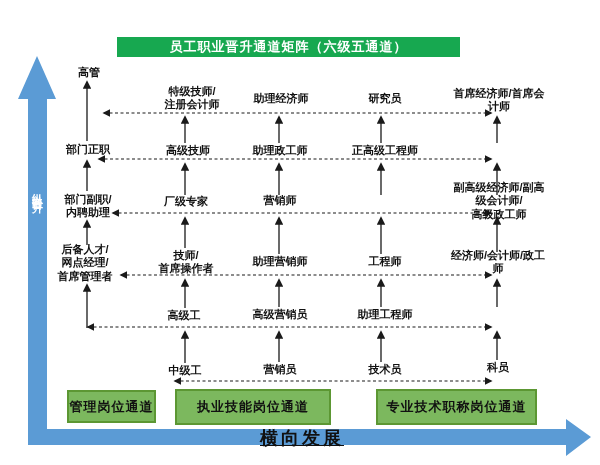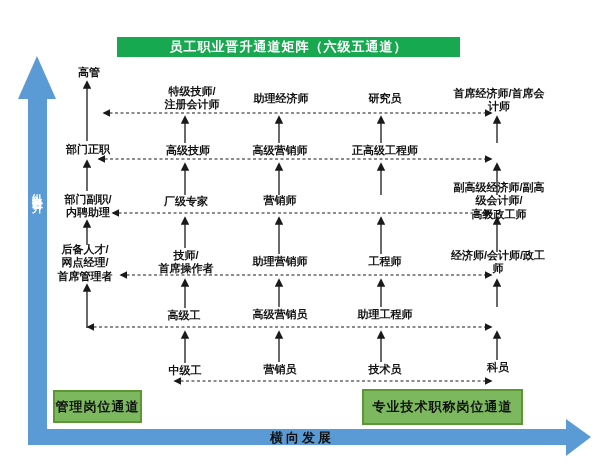--- a/index.html
+++ b/index.html
@@ -18,27 +18,27 @@
     font-size:11px;font-weight:bold;color:#111111;
     white-space:pre-line;text-align:center;line-height:1.22;
   }
   .vaxis-label{
     position:absolute;left:37px;top:190px;transform:translate(-50%,-50%);
     writing-mode:vertical-lr;text-orientation:upright;
     color:#ffffff;font-weight:bold;font-size:11px;letter-spacing:3px;
   }
   .haxis-label{
     position:absolute;left:302px;top:438px;transform:translate(-50%,-50%);
-    color:#111111;font-weight:bold;font-size:13px;letter-spacing:3px;
+    color:#111111;font-weight:bold;font-size:18px;letter-spacing:3px;text-decoration:underline;
   }
   .channel-box{
     position:absolute;background:#7CB85E;border:2px solid #5C9733;
     color:#111111;font-weight:bold;font-size:13px;
     display:flex;align-items:center;justify-content:center;
-    box-sizing:border-box;letter-spacing:1px;
+    box-sizing:border-box;letter-spacing:1px;margin-left:14px;
   }
   .cb1{left:53px;top:390px;width:89px;height:33px;}
   .cb2{left:161px;top:389px;width:156px;height:36px;}
   .cb3{left:362px;top:389px;width:161px;height:36px;}
 </style>
 </head>
 <body>
 
 <div class="stage">
 
@@ -118,34 +118,35 @@
   <div class="lvl" style="left:192px;top:98px">特级技师/
 注册会计师</div>
   <div class="lvl" style="left:188px;top:151px">高级技师</div>
   <div class="lvl" style="left:186px;top:202px">厂级专家</div>
   <div class="lvl" style="left:186px;top:262px">技师/
 首席操作者</div>
   <div class="lvl" style="left:184px;top:316px">高级工</div>
   <div class="lvl" style="left:185px;top:371px">中级工</div>
 
   <div class="lvl" style="left:281px;top:99px">助理经济师</div>
-  <div class="lvl" style="left:280px;top:151px">高级营销师</div>
+  <div class="lvl" style="left:280px;top:151px">助理政工师</div>
   <div class="lvl" style="left:280px;top:201px">营销师</div>
   <div class="lvl" style="left:280px;top:262px">助理营销师</div>
   <div class="lvl" style="left:280px;top:315px">高级营销员</div>
   <div class="lvl" style="left:280px;top:370px">营销员</div>
 
   <div class="lvl" style="left:385px;top:99px">研究员</div>
   <div class="lvl" style="left:385px;top:151px">正高级工程师</div>
   <div class="lvl" style="left:385px;top:262px">工程师</div>
   <div class="lvl" style="left:385px;top:315px">助理工程师</div>
   <div class="lvl" style="left:385px;top:370px">技术员</div>
 
   <div class="lvl" style="left:499px;top:100px">首席经济师/首席会计师</div>
   <div class="lvl" style="left:499px;top:201px">副高级经济师/副高级会计师/
 高级政工师</div>
   <div class="lvl" style="left:498px;top:262px">经济师/会计师/政工师</div>
   <div class="lvl" style="left:498px;top:368px">科员</div>
 
   <div class="channel-box cb1">管理岗位通道</div>
+  <div class="channel-box cb2">执业技能岗位通道</div>
   <div class="channel-box cb3">专业技术职称岗位通道</div>
 
 </div>
 
 </body></html>

